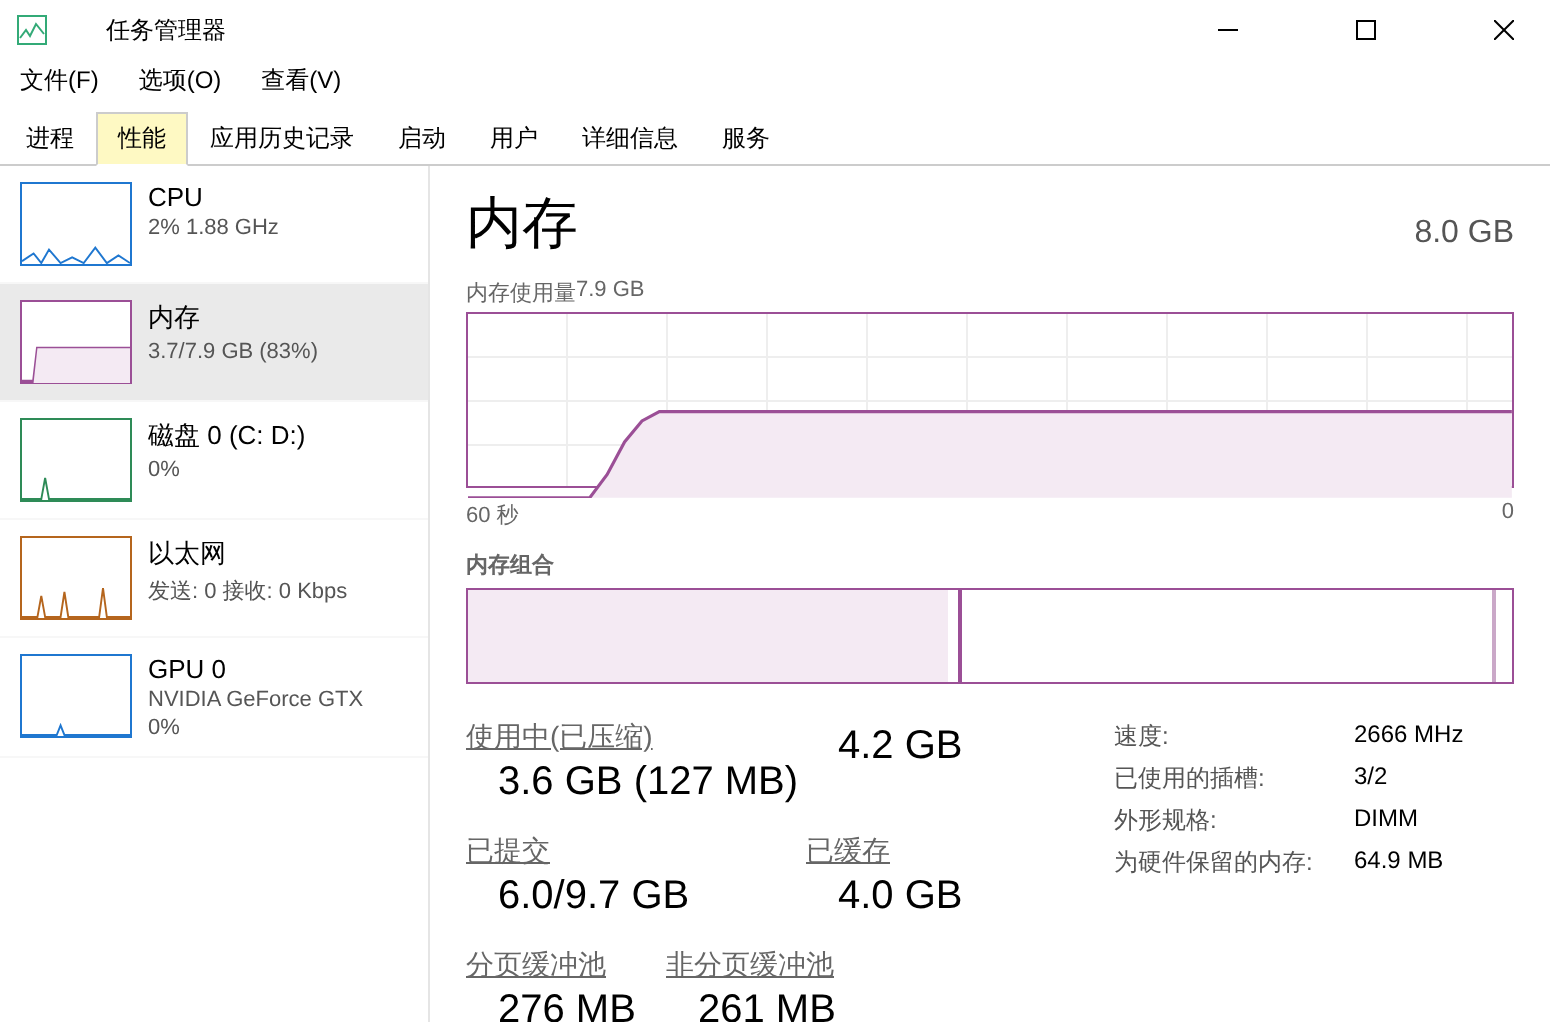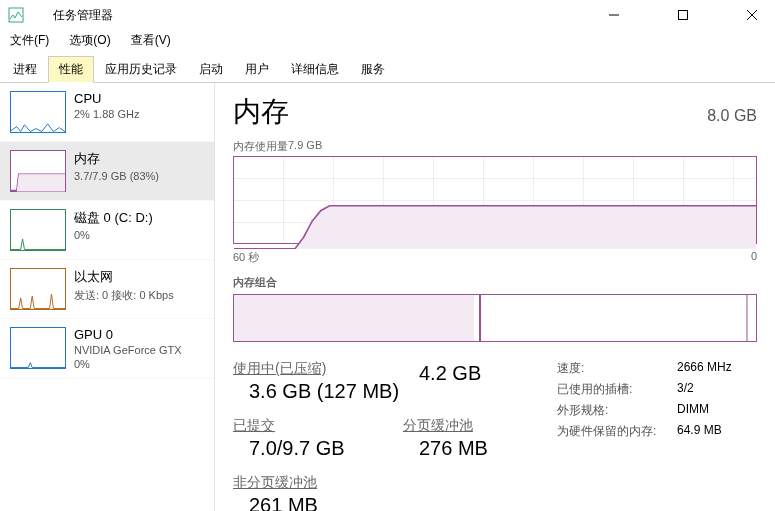--- a/index.html
+++ b/index.html
@@ -184,21 +184,25 @@
       <div class="stats-left">
         <div class="stat wide">
           <div class="k">使用中(已压缩)</div>
           <div class="v">3.6 GB (127 MB)</div>
         </div>
         <div class="stat narrow">
           <div class="v">4.2 GB</div>
         </div>
         <div class="stat wide">
           <div class="k">已提交</div>
-          <div class="v">7.0/9.7 GB</div>
+          <div class="v">6.0/9.7 GB</div>
+        </div>
+        <div class="stat narrow">
+          <div class="k">已缓存</div>
+          <div class="v">4.0 GB</div>
         </div>
         <div class="stat" style="width:100px">
           <div class="k">分页缓冲池</div>
           <div class="v">276 MB</div>
         </div>
         <div class="stat" style="width:120px">
           <div class="k">非分页缓冲池</div>
           <div class="v">261 MB</div>
         </div>
       </div>

